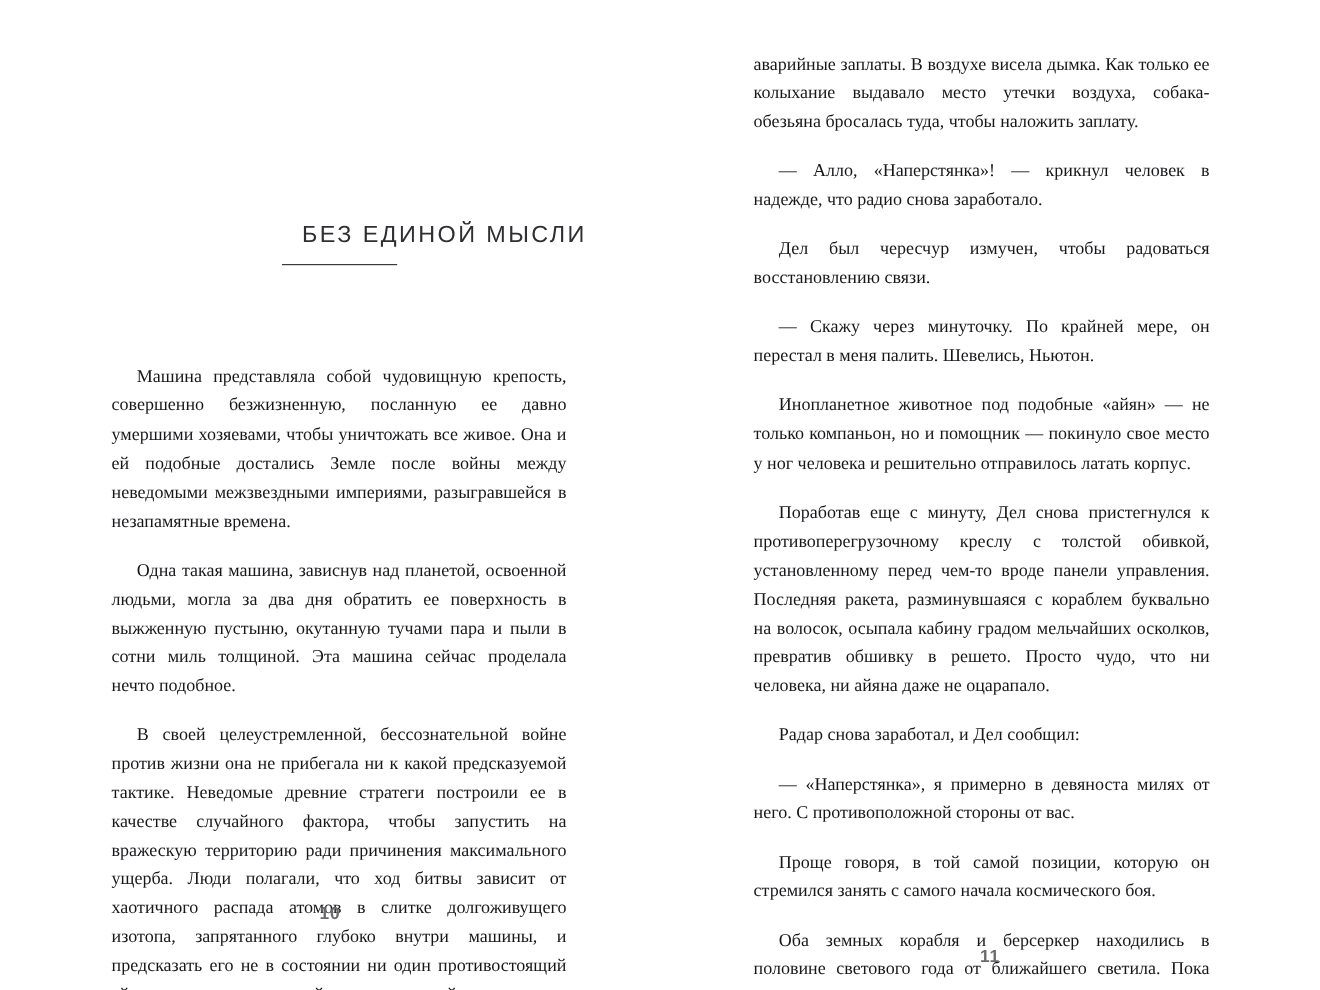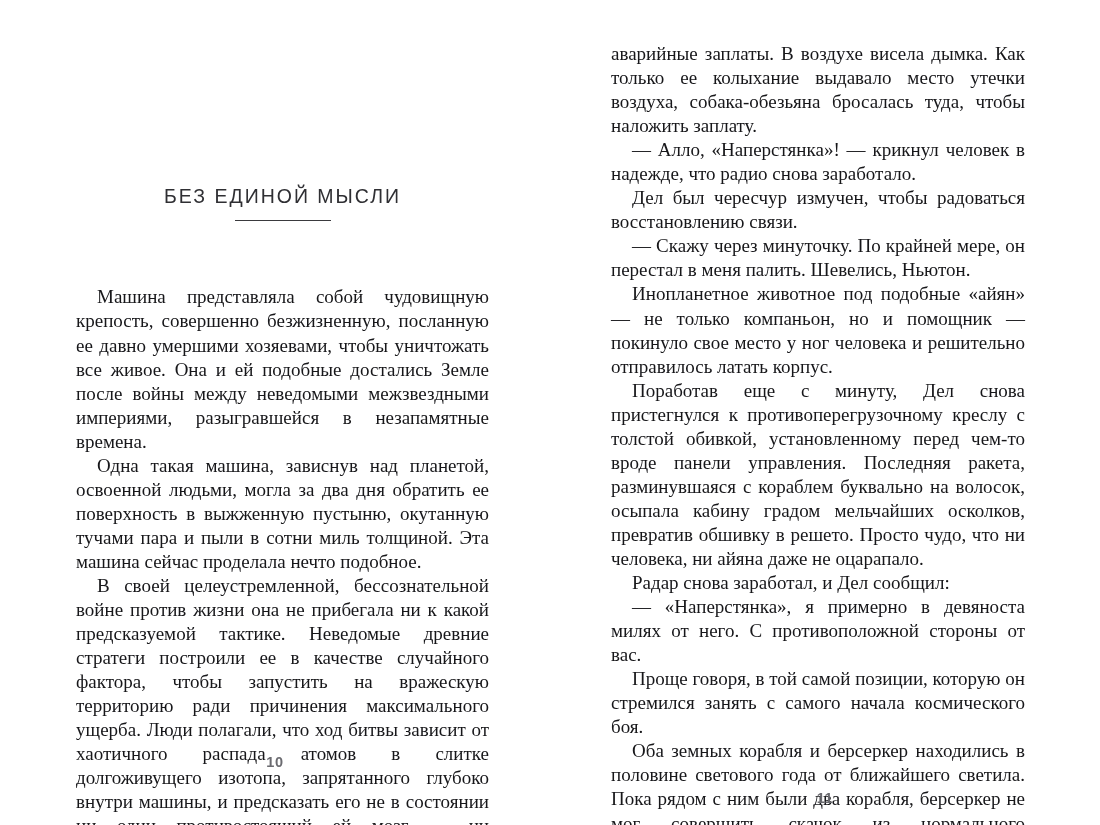--- a/index.html
+++ b/index.html
@@ -46,42 +46,43 @@
 
   .chapter-title {
     font-family: "Liberation Sans", sans-serif;
     font-size: 19.5px;
     font-weight: 400;
     letter-spacing: 2.0px;
     color: #2f2f33;
     line-height: 1.1;
     text-transform: uppercase;
     white-space: nowrap;
+    text-align: right;
   }
 
   .chapter-rule {
     width: 96px;
     height: 1px;
     background: #3a3a3e;
     margin: 13px auto 0 auto;
   }
 
   
   .body-block {
     margin-top: 22px;
   }
 
   .body-block-top {
     padding-top: 42px;
   }
 
   .body-block p {
-    margin: 0;
+    margin: 17px;
     font-family: "Liberation Serif", serif;
-    font-size: 19px;
+    font-size: 15px;
     line-height: 24.05px;
     color: #17171a;
     text-align: justify;
     text-justify: inter-word;
     text-indent: 21px;
     hyphens: manual;
   }
 
   .body-block p.cont {
     text-indent: 0;

